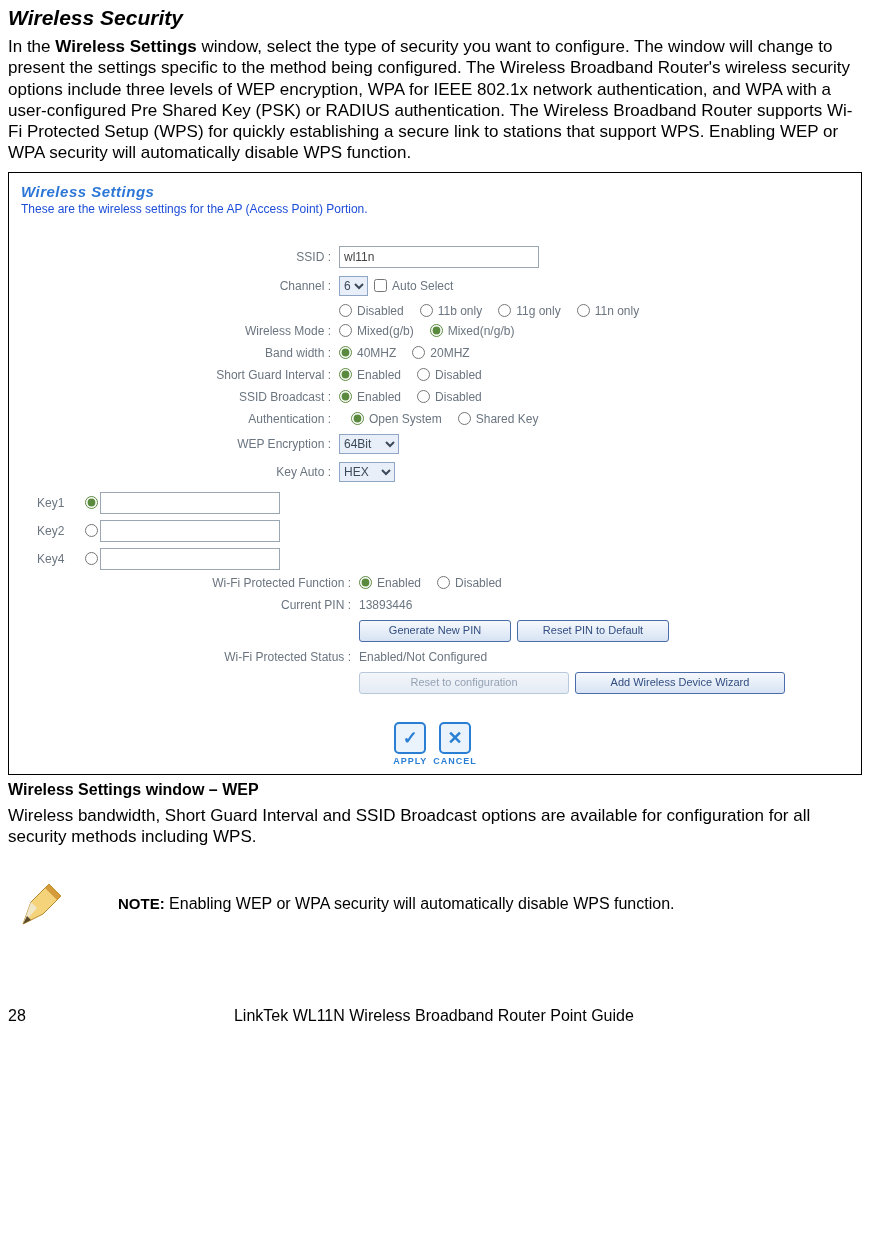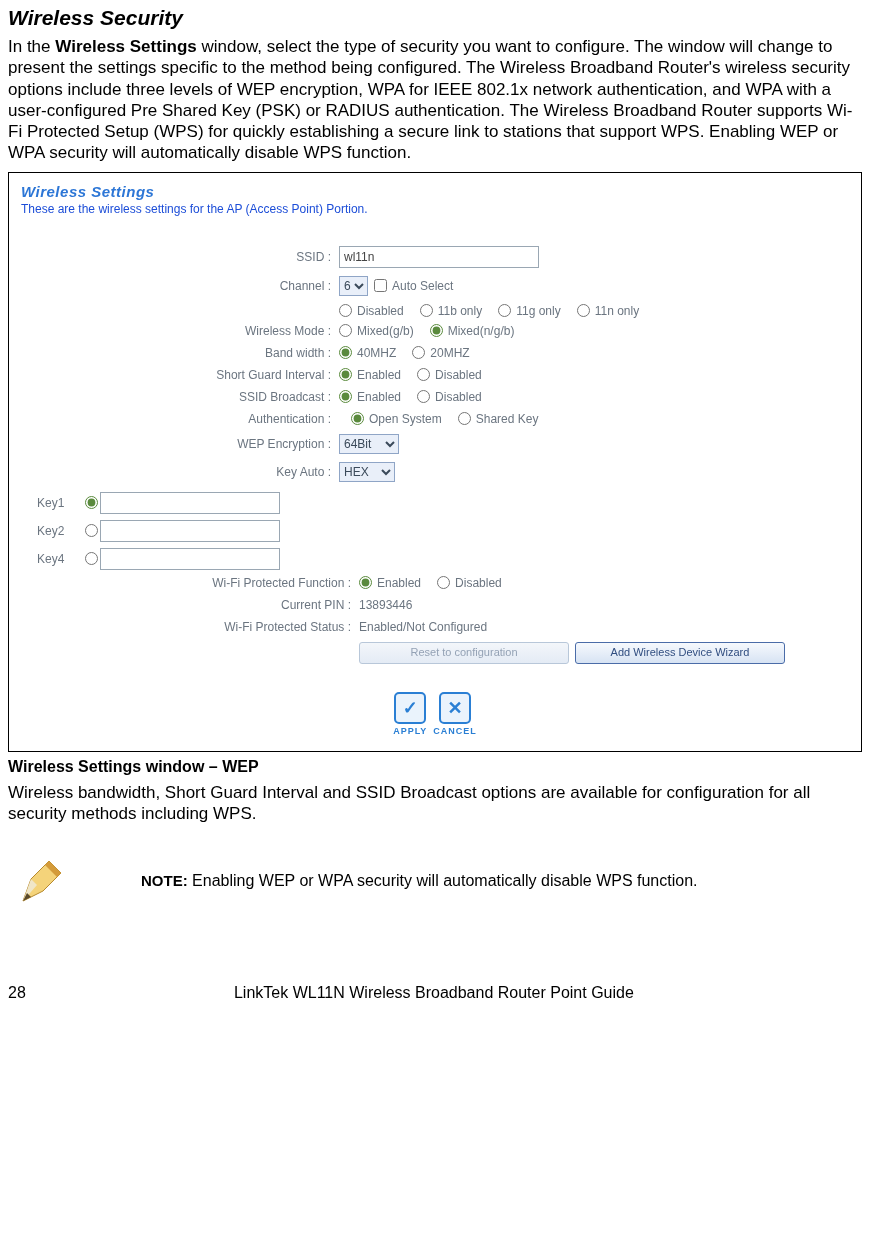--- a/index.html
+++ b/index.html
@@ -144,21 +144,21 @@
     margin: 6px 0 6px 0;
   }
   .after {
     font-size: 17px;
     line-height: 1.25;
     margin: 0 0 22px 0;
   }
   .note-row {
     display: flex;
     align-items: center;
-    gap: 63px;
+    gap: 40px;
     margin: 10px 0 40px 0;
   }
   .pencil {
     width: 70px; height: 70px;
     display:flex; align-items:center; justify-content:center;
   }
   .note-text {
     font-size: 16px;
   }
   .note-text b { font-size: 15px; }
@@ -336,20 +336,27 @@
         </div>
       </div>
 
       <div class="row">
         <div class="rlabel" style="width:330px">Current PIN :</div>
         <div class="rcontrol">
             <span>13893446</span>
           </div>
       </div>
 
+      <div class="row">
+        <div class="rlabel" style="width:330px"></div>
+        <div class="rcontrol">
+          <span class="btn">Generate New PIN</span>
+          <span class="btn">Reset PIN to Default</span>
+        </div>
+      </div>
 
       <div class="row">
         <div class="rlabel" style="width:330px">Wi-Fi Protected Status :</div>
         <div class="rcontrol">
             <span>Enabled/Not Configured</span>
           </div>
       </div>
 
       <div class="row">
         <div class="rlabel" style="width:330px"></div>

